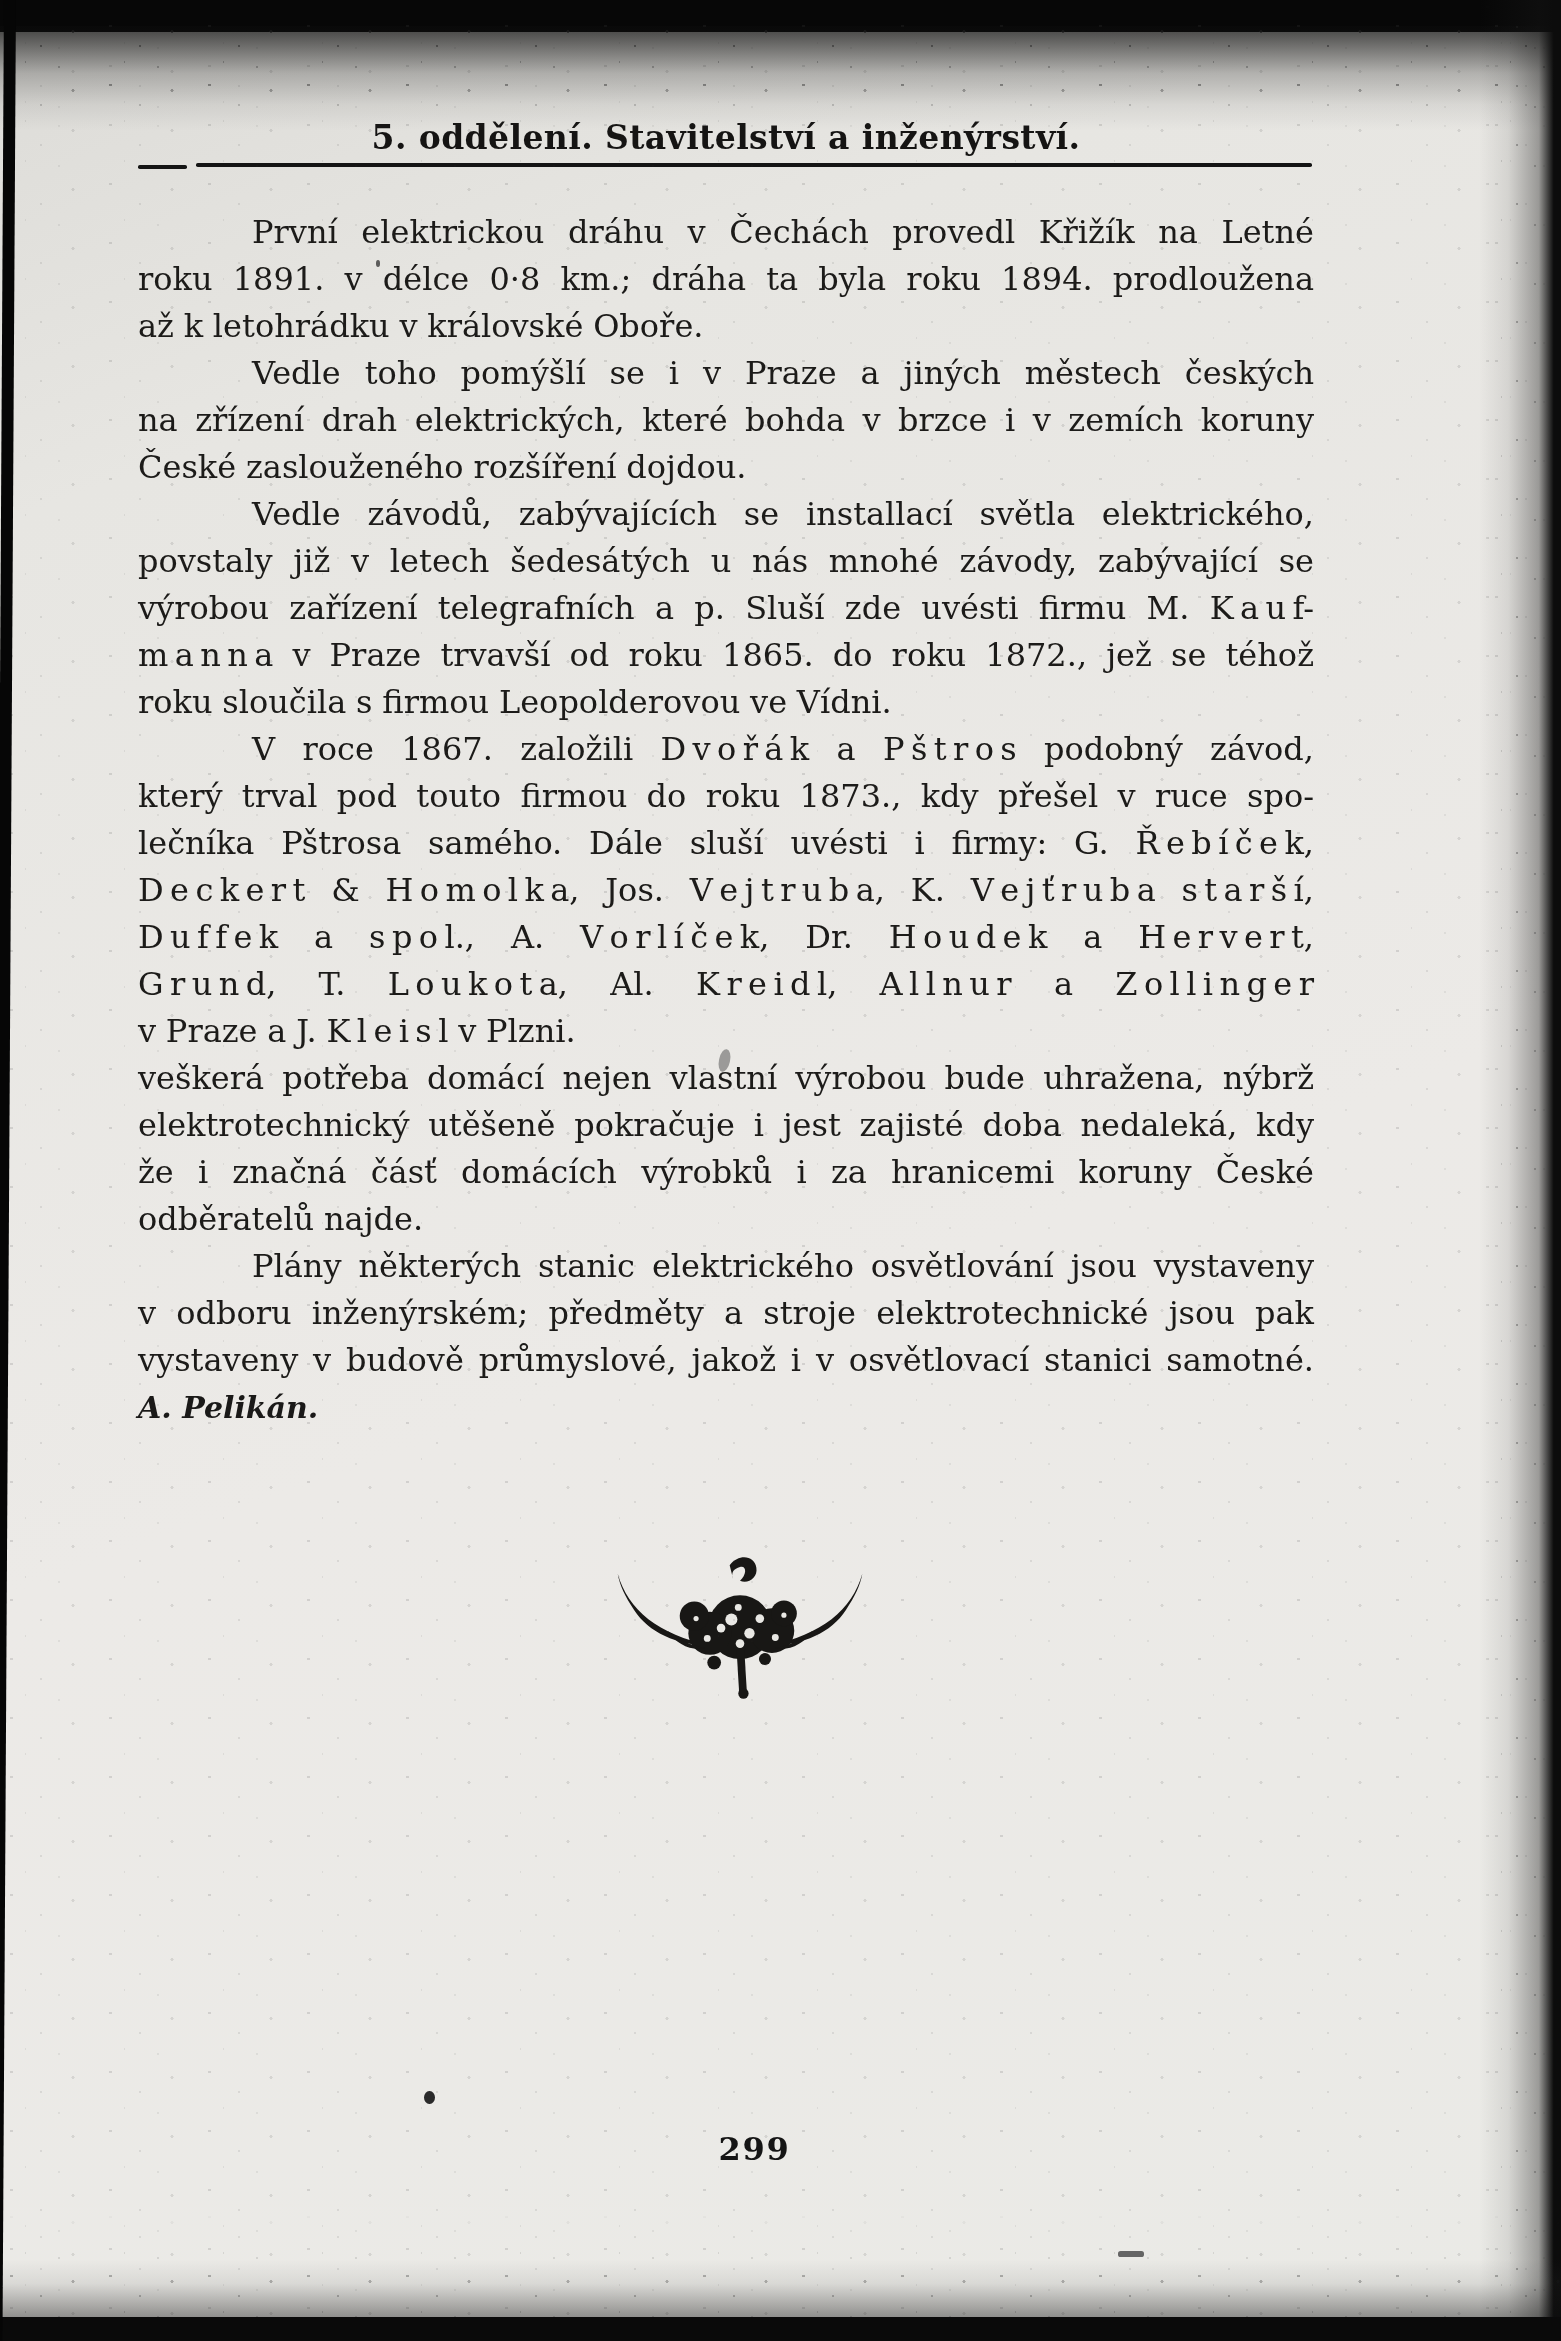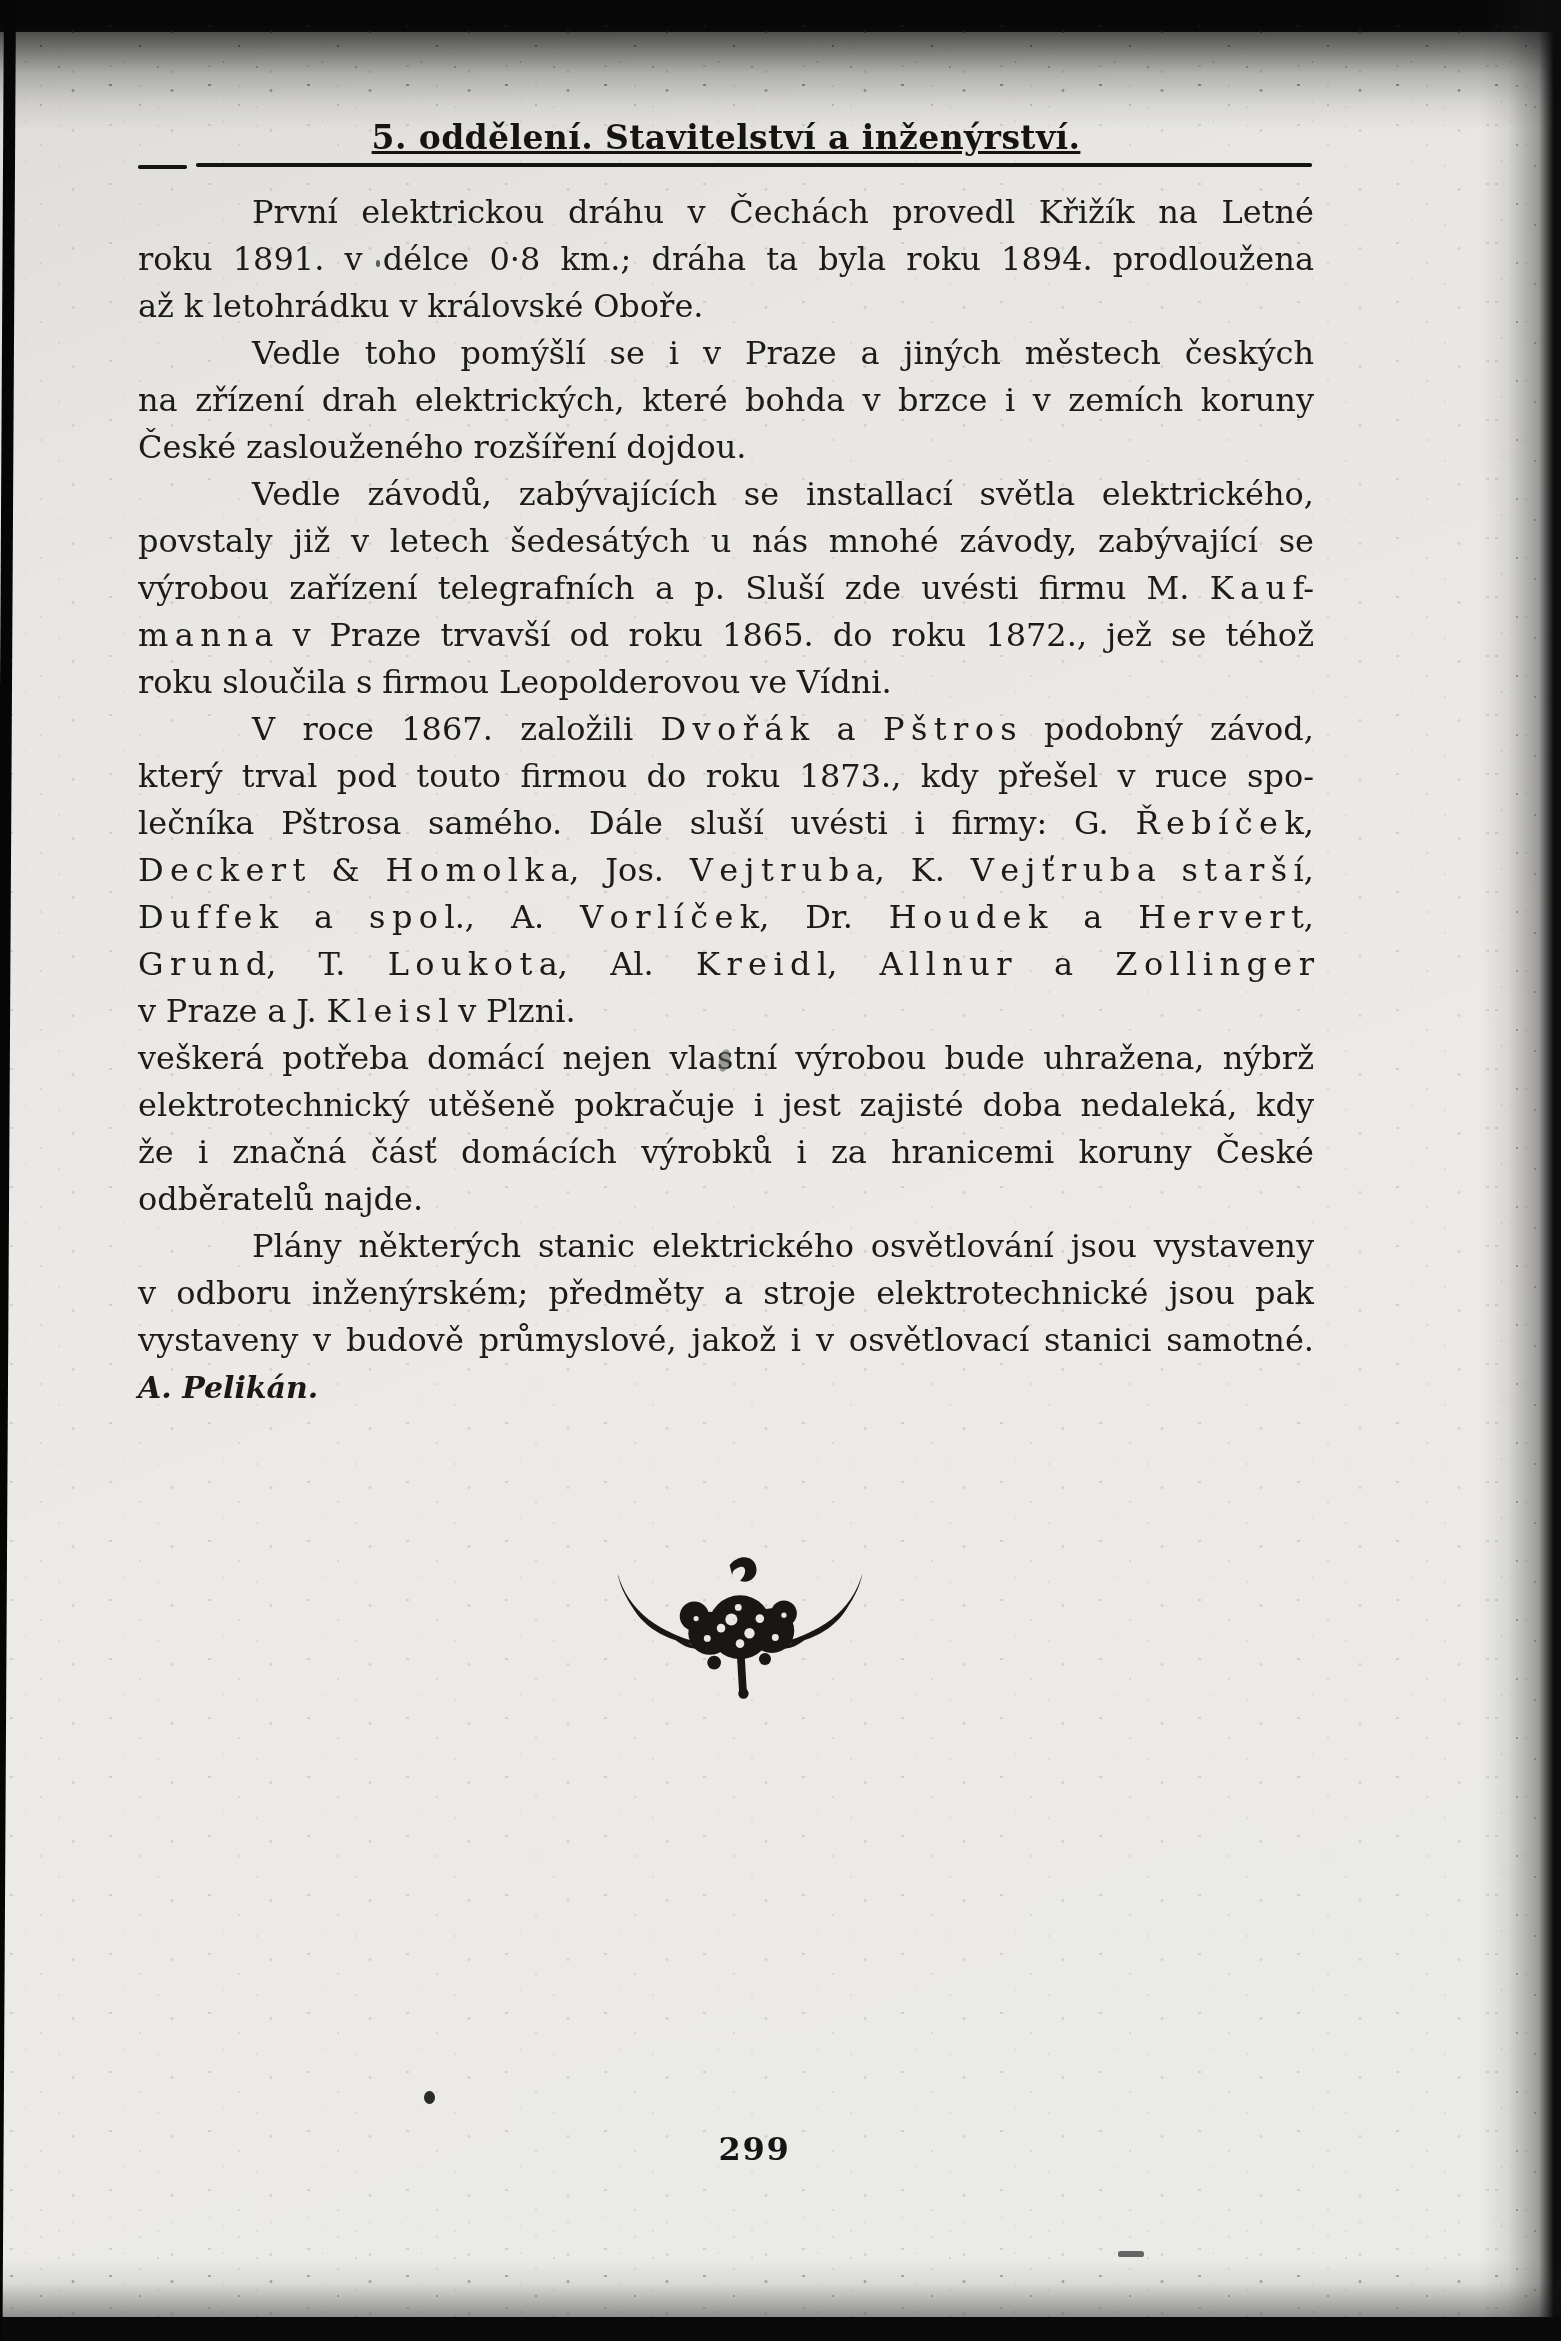--- a/index.html
+++ b/index.html
@@ -47,27 +47,27 @@
     mask-image:linear-gradient(to top,#000 30%,transparent);}
   .paper-grain{top:0;left:0;right:0;bottom:0;opacity:.14;}
 
   
   .text-col{
     position:absolute;left:138px;top:112px;width:1176px;
     color:#1b1a18;
   }
   .header{
     font-size:33px;font-weight:bold;line-height:51px;
-    text-align:center;letter-spacing:0.4px;color:#151413;text-decoration:underline;
+    text-align:center;letter-spacing:0.4px;color:#151413;
   }
   .rule{position:relative;height:5.3px;}
   .rule .seg{position:absolute;top:0;height:4.4px;background:#141414;border-radius:1.8px;}
   .rule .seg1{left:0;width:49px;top:1.8px;}
   .rule .seg2{left:58px;right:1.8px;}
-  .lines{margin-top:21px;font-size:32px;line-height:47px;color:#1c1b19;}
+  .lines{margin-top:41px;font-size:32px;line-height:47px;color:#1c1b19;}
   .ln{text-align:justify;word-spacing:-0.4px;}
   .ln.jst{text-align-last:justify;}
   .ln.lft{text-align-last:left;}
   .ln.ind{text-indent:114px;}
   .signature{
     margin-top:5.3px;padding-right:40px;
     text-align:left;font-size:30px;font-style:italic;font-weight:bold;color:#1a1918;
   }
   
   .ornament{position:absolute;left:610px;top:1548px;width:260px;height:155px;z-index:2;}

